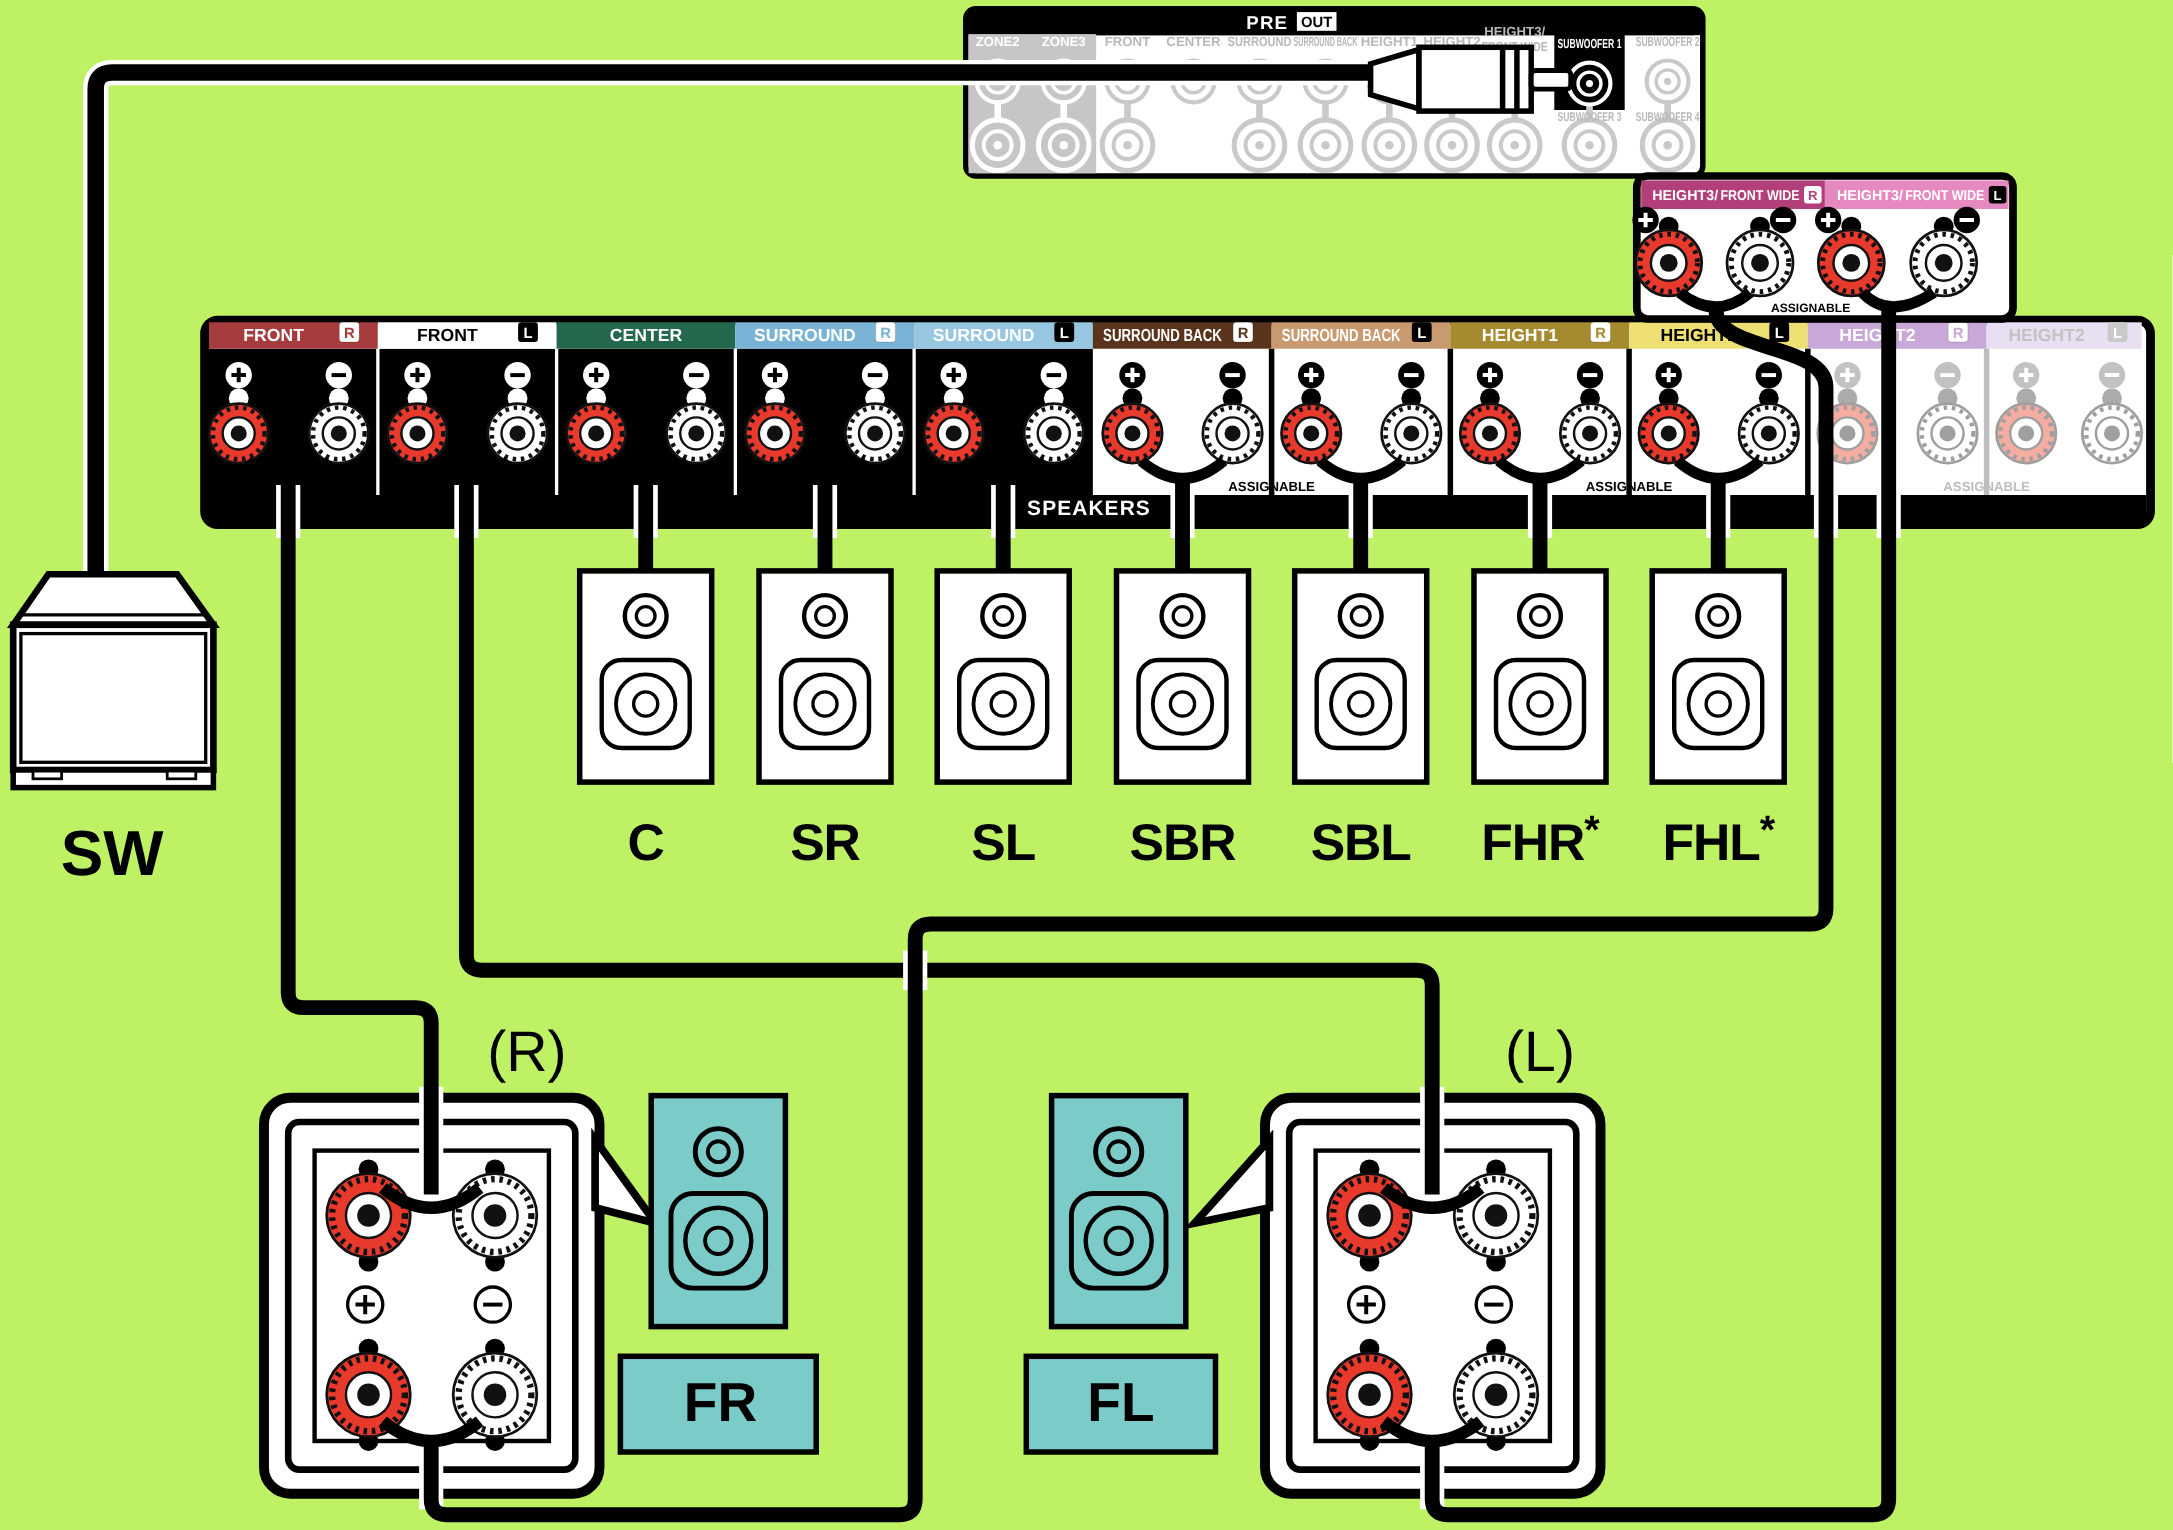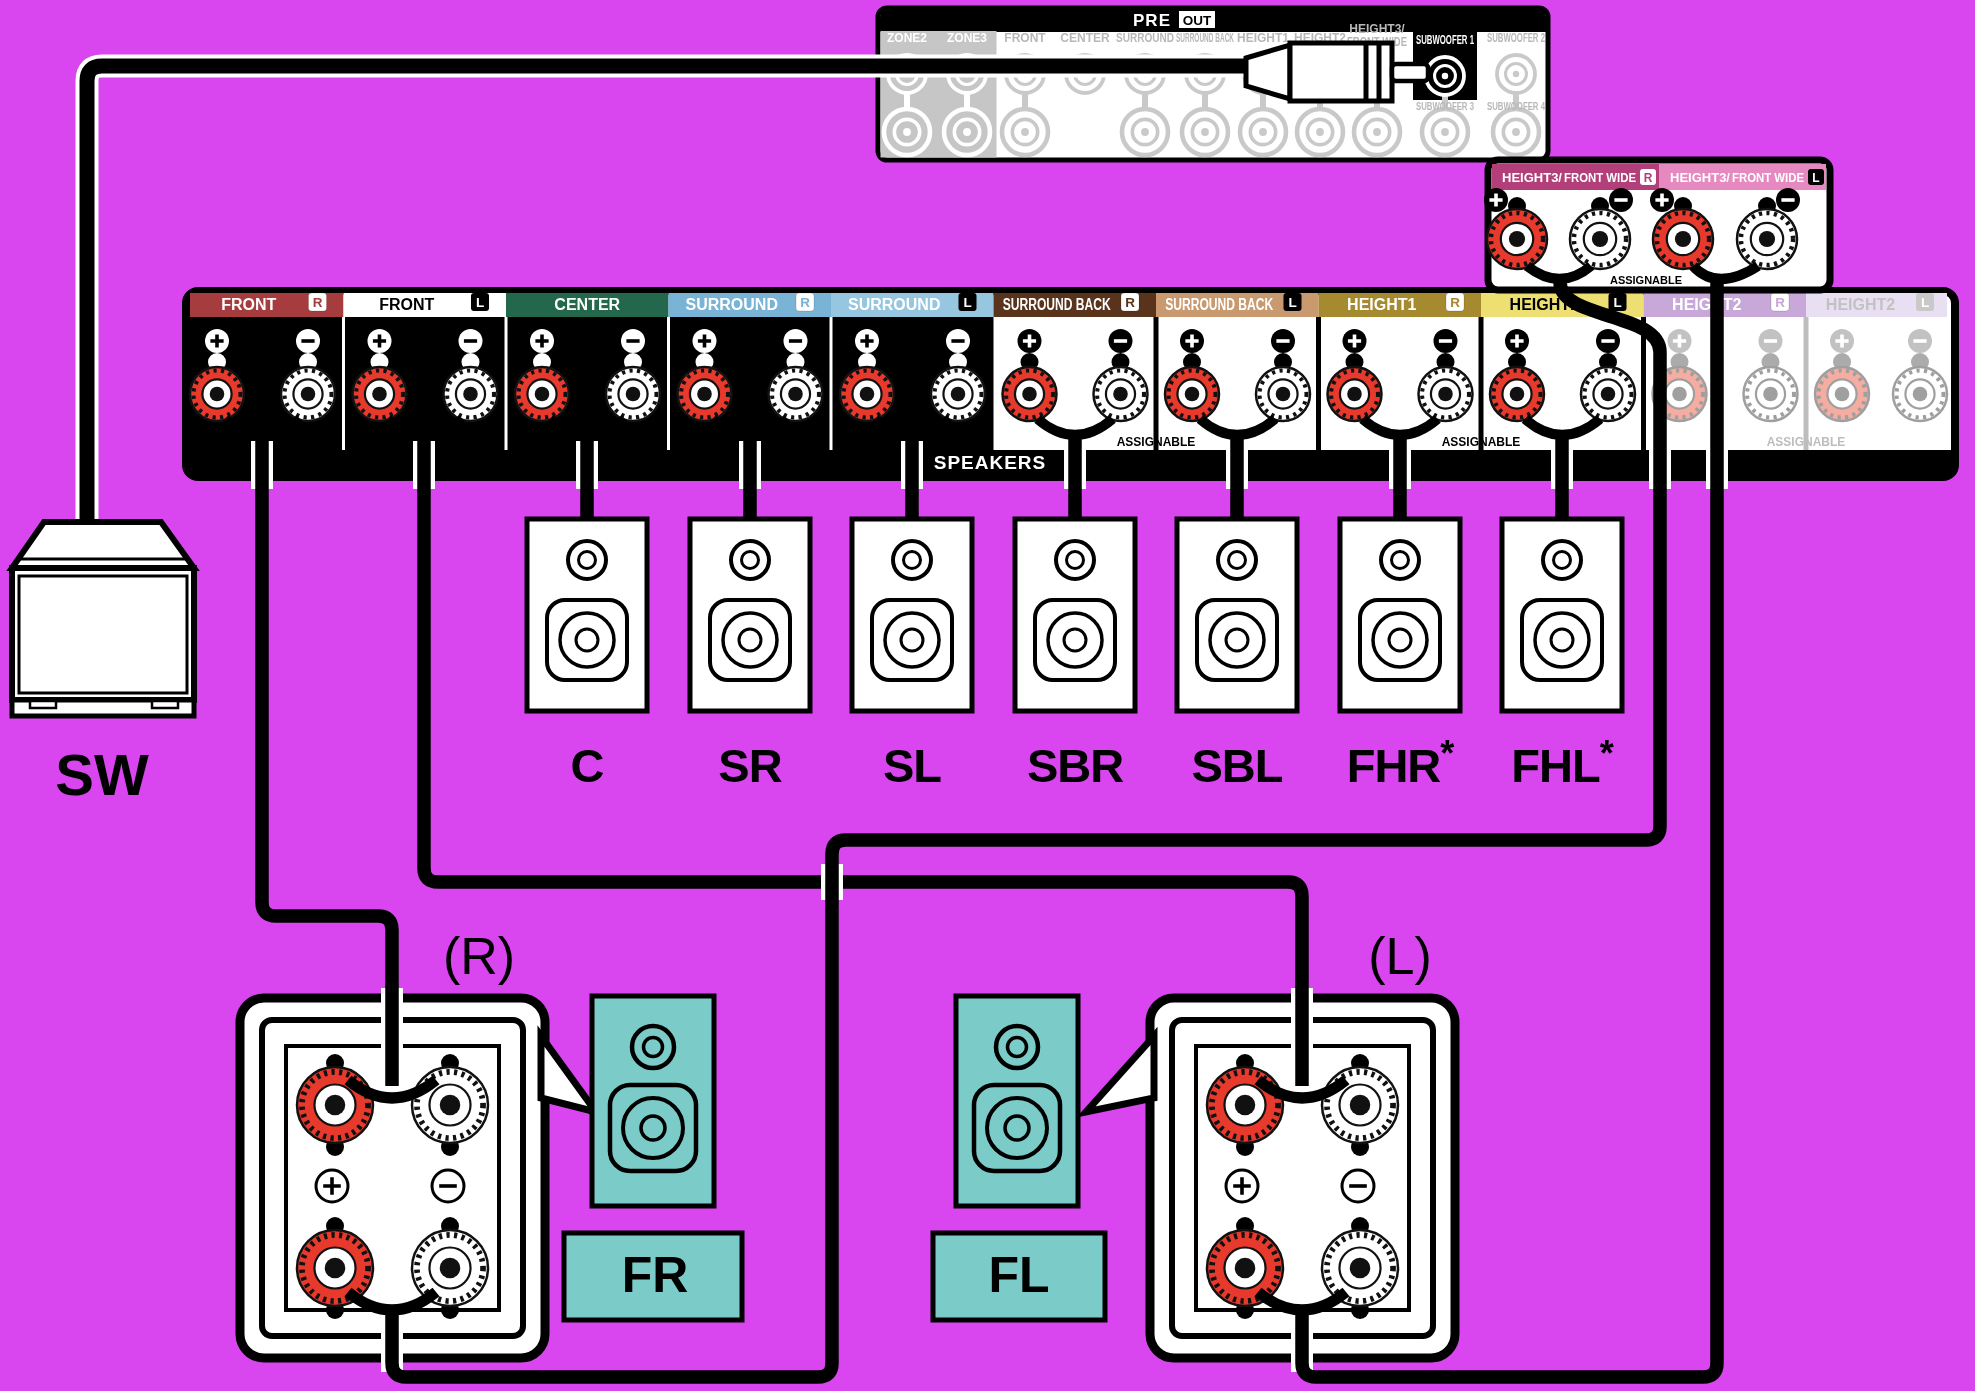--- a/index.html
+++ b/index.html
@@ -1,16 +1,16 @@
 <!DOCTYPE html>
 <html><head>
 <meta charset="utf-8">
 <style>
   html,body{margin:0;padding:0;background:#fff;}
-  #stage{position:relative;width:1975px;height:1391px;background:#d946ef;overflow:hidden;}
+  #stage{position:relative;width:1975px;height:1391px;background:#bef264;overflow:hidden;}
   svg{display:block;}
   text{font-family:"Liberation Sans","DejaVu Sans",sans-serif;}
 </style>
 </head>
 <body>
 
 <div id="stage">
     <svg width="1975" height="1391" viewBox="0 0 1975 1391">
       <g>
         <rect x="878" y="8" width="670" height="152" rx="9" fill="#fff" stroke="#000" stroke-width="5"></rect>

